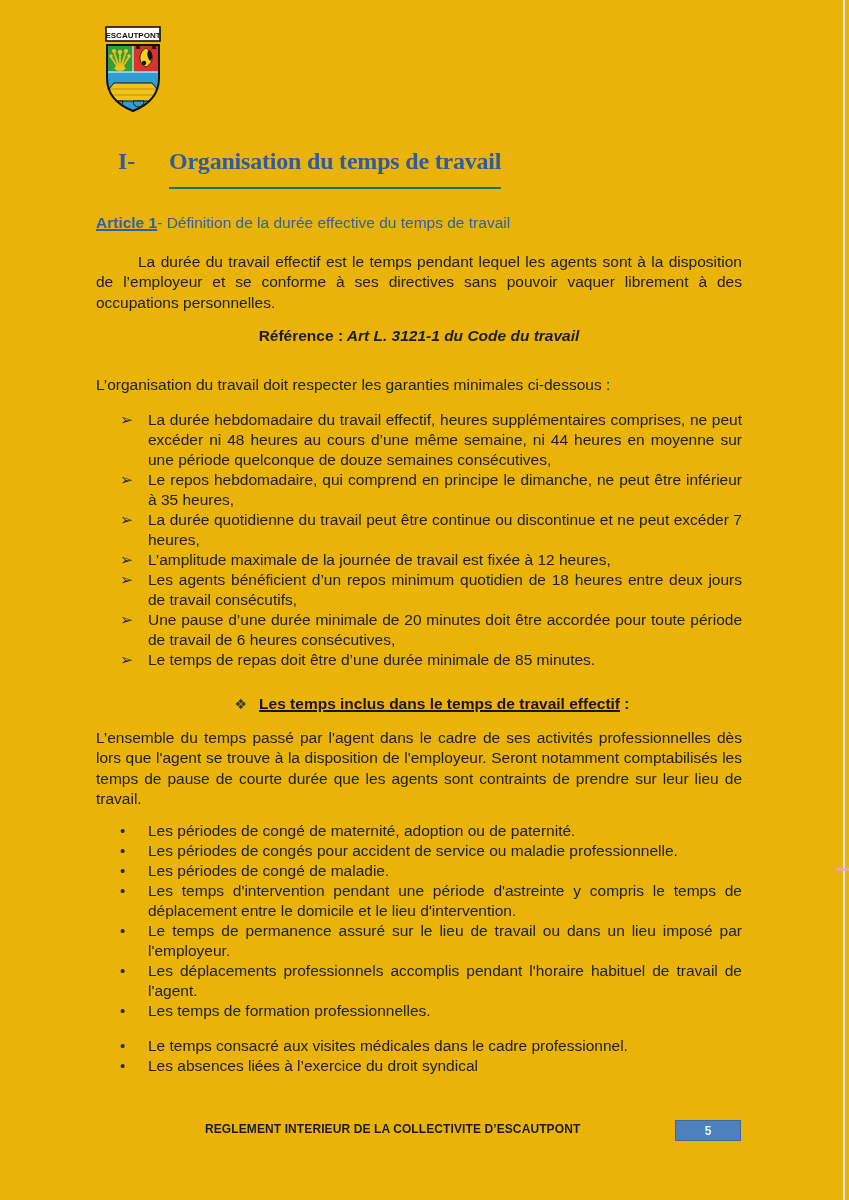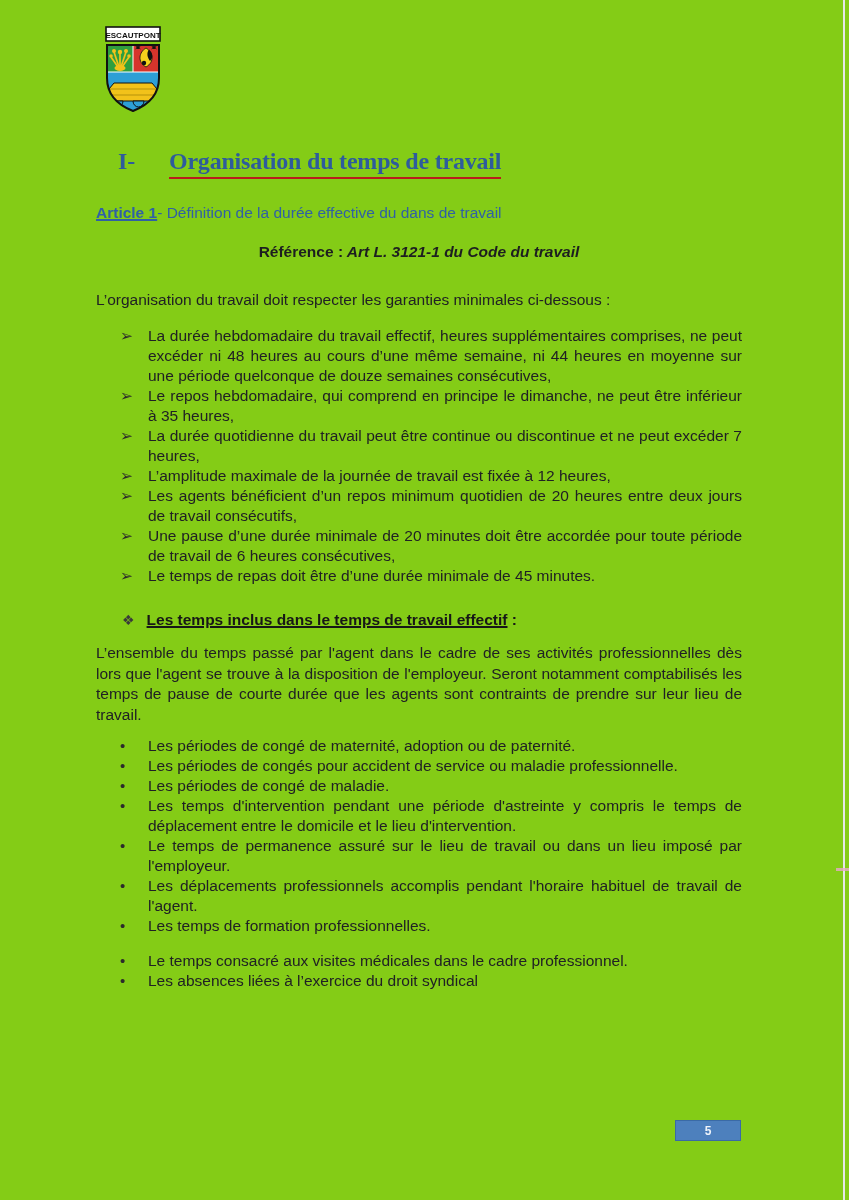--- a/index.html
+++ b/index.html
@@ -2,41 +2,41 @@
 <html><head>
 <meta charset="utf-8">
 <style>
   * { margin:0; padding:0; box-sizing:border-box; }
   html,body { background:#ffffff; }
   body {
     width:849px; height:1200px; position:relative;
     font-family:"Liberation Sans", sans-serif;
     color:#202124;
   }
-  .page { position:absolute; inset:0; background:#84cc16; overflow:hidden; }
+  .page { position:absolute; inset:0; background:#eab308; overflow:hidden; }
 
   
   .edge-line { position:absolute; top:0; bottom:0; right:4px; width:2px; background:#e6e6e6; }
   .pink-tick { position:absolute; left:836px; top:868px; width:13px; height:3px; background:#e9a7cb; opacity:.8; }
 
   
   .logo { position:absolute; left:99px; top:25px; width:68px; height:93px; }
 
   
   .content { position:absolute; left:96px; top:146px; width:646px; font-size:15.5px; line-height:20.5px; }
 
   .doc-title {
     display:flex; align-items:baseline;
     font-family:"Liberation Serif", serif;
     font-size:24px; line-height:30px; font-weight:600;
     color:#2e5c9c; letter-spacing:-0.2px;
     margin:0 0 24px 22px;
   }
   .doc-title .numeral { margin-right:34px; }
-  .doc-title .title-text { border-bottom:2px solid #b91c1c; padding-bottom:1px; }
+  .doc-title .title-text { border-bottom:2px solid #0f766e; padding-bottom:11px; }
 
   .article-line { color:#3060a5; margin-bottom:18px; font-size:15.5px; }
   .article-label { font-weight:bold; text-decoration:underline; text-decoration-thickness:1.5px; }
 
   p.body-par { text-align:justify; margin-bottom:13px; }
   p.intro { text-indent:42px; }
 
   .reference { font-weight:bold; margin-bottom:13px; color:#1d1e20;text-align:center; }
   .reference .citation { font-style:italic; }
 
@@ -131,23 +131,24 @@
   </div>
 
   <div class="content">
 
     <div class="doc-title">
       <span class="numeral">I-</span>
       <span class="title-text">Organisation du temps de travail</span>
     </div>
 
     <div class="article-line">
-      <span class="article-label">Article 1</span><span>- Définition de la durée effective du dans de travail</span>
-    </div>
-
+      <span class="article-label">Article 1</span><span>- Définition de la durée effective du temps de travail</span>
+    </div>
+
+    <p class="body-par intro">La durée du travail effectif est le temps pendant lequel les agents sont à la disposition de l’employeur et se conforme à ses directives sans pouvoir vaquer librement à des occupations personnelles.</p>
 
     <div class="reference">
       <span>Référence :</span><span class="citation"> Art L. 3121-1 du Code du travail</span>
     </div>
 
 
 
     <p class="body-par" style="margin-bottom:15px;margin-top:28px;">L’organisation du travail doit respecter les garanties minimales ci-dessous :</p>
 
     <ul class="arrow-list">
@@ -162,33 +163,33 @@
       <li>
           <span class="mark">➢</span>
           <span class="txt">La durée quotidienne du travail peut être continue ou discontinue et ne peut excéder 7 heures,</span>
         </li>
       <li>
           <span class="mark">➢</span>
           <span class="txt">L’amplitude maximale de la journée de travail est fixée à 12 heures,</span>
         </li>
       <li>
           <span class="mark">➢</span>
-          <span class="txt">Les agents bénéficient d’un repos minimum quotidien de 20 heures entre deux jours de travail consécutifs,</span>
+          <span class="txt">Les agents bénéficient d’un repos minimum quotidien de 18 heures entre deux jours de travail consécutifs,</span>
         </li>
       <li>
           <span class="mark">➢</span>
           <span class="txt">Une pause d’une durée minimale de 20 minutes doit être accordée pour toute période de travail de 6 heures consécutives,</span>
         </li>
       <li>
           <span class="mark">➢</span>
-          <span class="txt">Le temps de repas doit être d’une durée minimale de 45 minutes.</span>
+          <span class="txt">Le temps de repas doit être d’une durée minimale de 85 minutes.</span>
         </li>
     </ul>
 
-    <div class="section-head" style="margin-top:24px; margin-bottom:13px;">
+    <div class="section-head" style="margin-top:24px; margin-bottom:13px;text-align:center;">
       <span class="diamond">❖</span><span class="sec-title">Les temps inclus dans le temps de travail effectif</span><span class="sec-suffix"> :</span>
     </div>
 
     <p class="body-par" style="margin-bottom:11px;">L’ensemble du temps passé par l'agent dans le cadre de ses activités professionnelles dès lors que l'agent se trouve à la disposition de l'employeur. Seront notamment comptabilisés les temps de pause de courte durée que les agents sont contraints de prendre sur leur lieu de travail.</p>
 
     <ul class="dot-list">
       <li>
           <span class="mark">•</span>
           <span class="txt">Les périodes de congé de maternité, adoption ou de paternité.</span>
         </li>
@@ -221,14 +222,15 @@
           <span class="txt">Le temps consacré aux visites médicales dans le cadre professionnel.</span>
         </li>
       <li>
           <span class="mark">•</span>
           <span class="txt">Les absences liées à l’exercice du droit syndical</span>
         </li>
     </ul>
 
   </div>
 
+  <div class="footer-text">REGLEMENT INTERIEUR DE LA COLLECTIVITE D’ESCAUTPONT</div>
   <div class="page-box">5</div>
 </div>
 
 </body></html>

